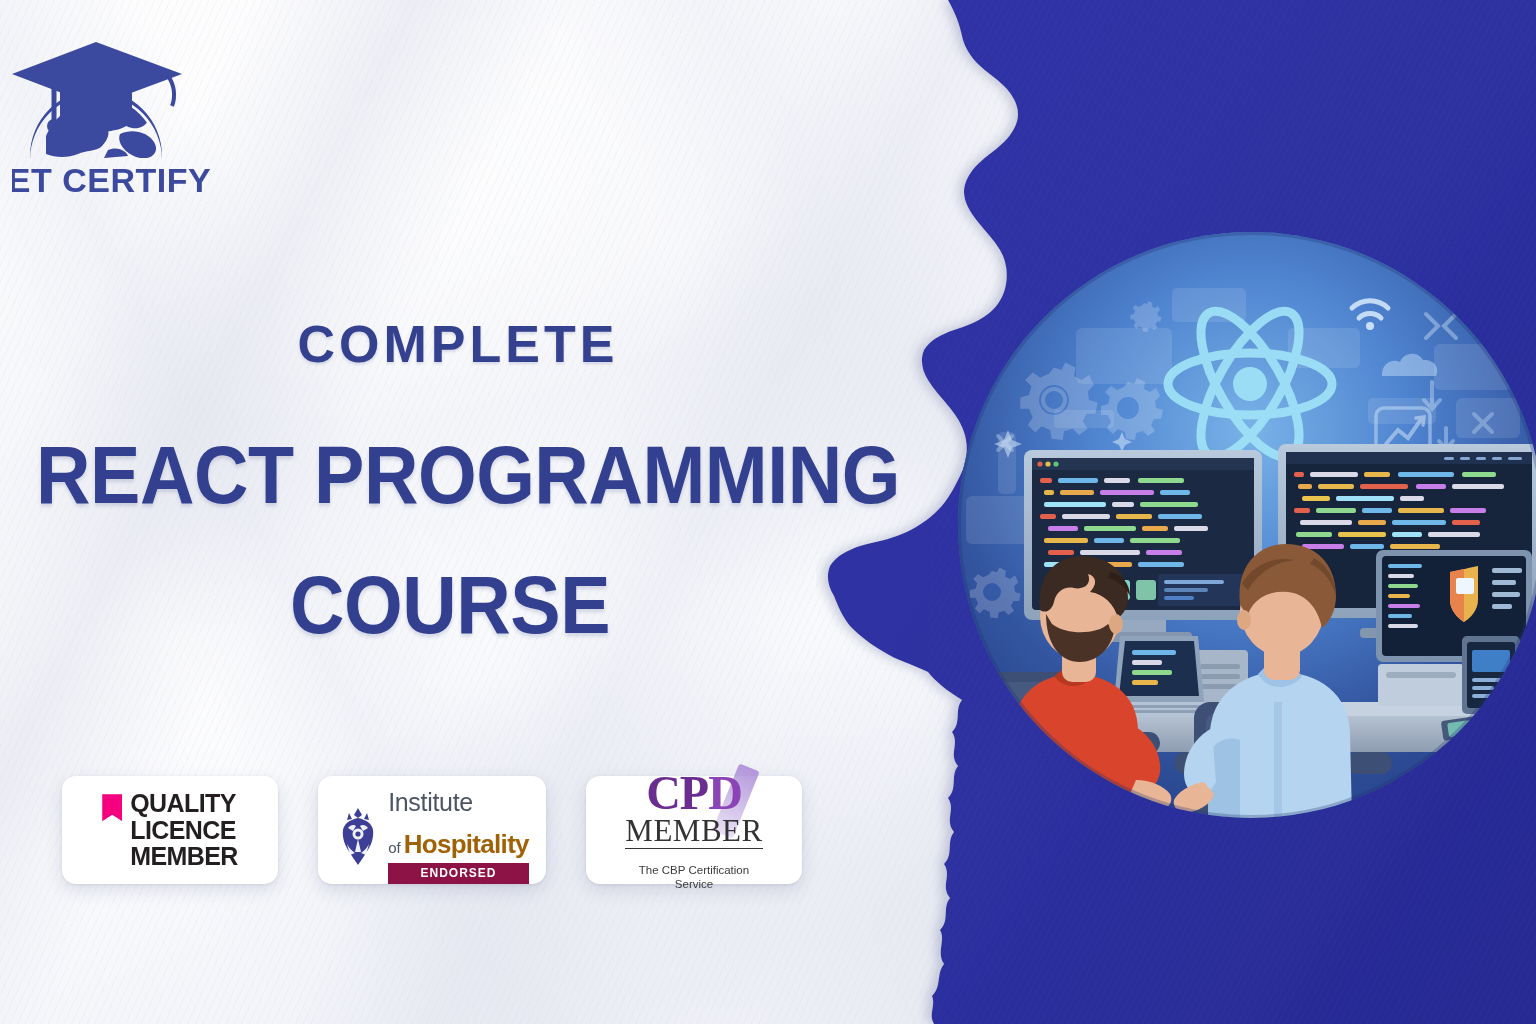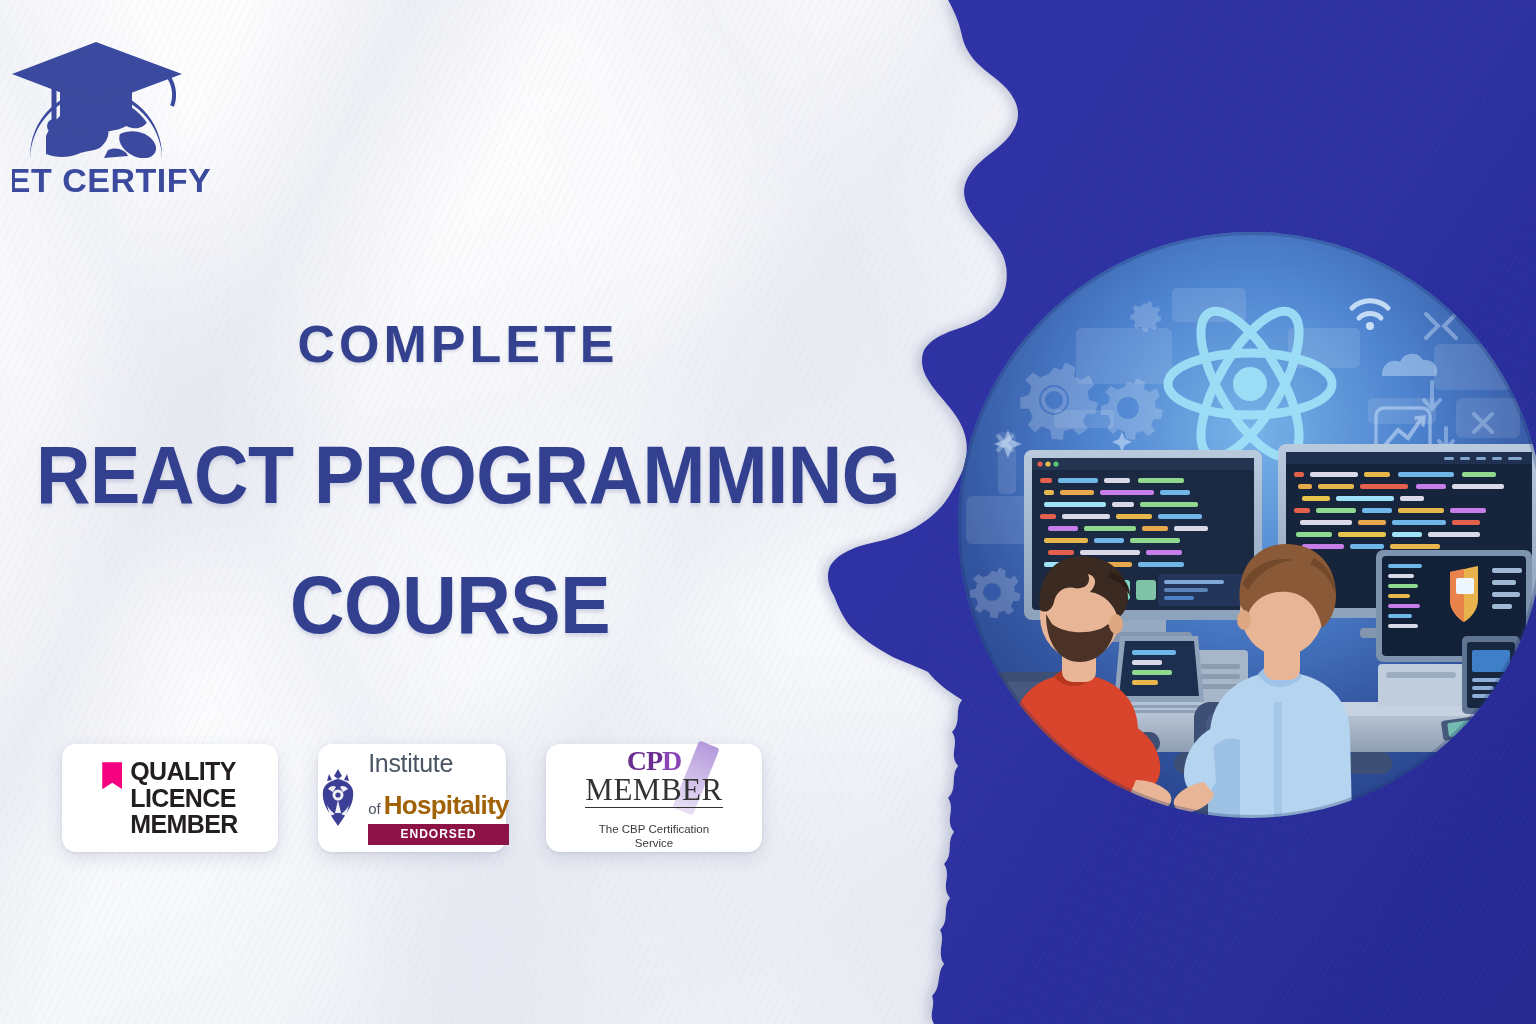--- a/index.html
+++ b/index.html
@@ -122,35 +122,35 @@
     top: 26px;
     width: 200px;
     height: 180px;
   }
   .logo svg { display:block; width: 200px; height: 180px; }
 
   
   .badges {
     position: absolute;
     left: 62px;
-    top: 744px;
+    top: 776px;
     display: flex;
     gap: 40px;
     align-items: flex-start;
   }
   .badge-card {
     background: #ffffff;
     border-radius: 14px;
     box-shadow: 0 6px 18px rgba(40,48,100,0.13), 0 1px 3px rgba(40,48,100,0.10);
     display: flex;
     align-items: center;
     justify-content: center;
   }
   .badge-qls { width: 216px; height: 108px; }
-  .badge-ioh { width: 188px; height: 108px; }
+  .badge-ioh { width: 228px; height: 108px; align-items: flex-end; }
   .badge-cpd { width: 216px; height: 108px; }
 
   
   .qls-inner { display: flex; align-items: flex-start; gap: 8px; padding: 0 12px; }
   .qls-bookmark {
     width: 20px; height: 27px;
     background: #f5007e;
     clip-path: polygon(0 0, 100% 0, 100% 100%, 50% 76%, 0 100%);
     margin-top: 4px;
     flex: 0 0 auto;
@@ -209,21 +209,21 @@
     width: 22px; height: 72px;
     background: linear-gradient(180deg, rgba(168,135,214,0.85), rgba(168,135,214,0.25));
     transform: rotate(22deg);
     border-radius: 3px;
     pointer-events: none;
   }
   .cpd-letters {
     position: relative;
     font-family: "Liberation Serif", serif;
     font-weight: bold;
-    font-size: 28px;
+    font-size: 48px;
     line-height: 0.92;
     letter-spacing: -1px;
     color: #6b2d8f;
   }
   .cpd-letters .d { color: #8b44b5; }
   .cpd-member {
     position: relative;
     font-family: "Liberation Serif", serif;
     font-size: 31px;
     letter-spacing: 0.5px;

